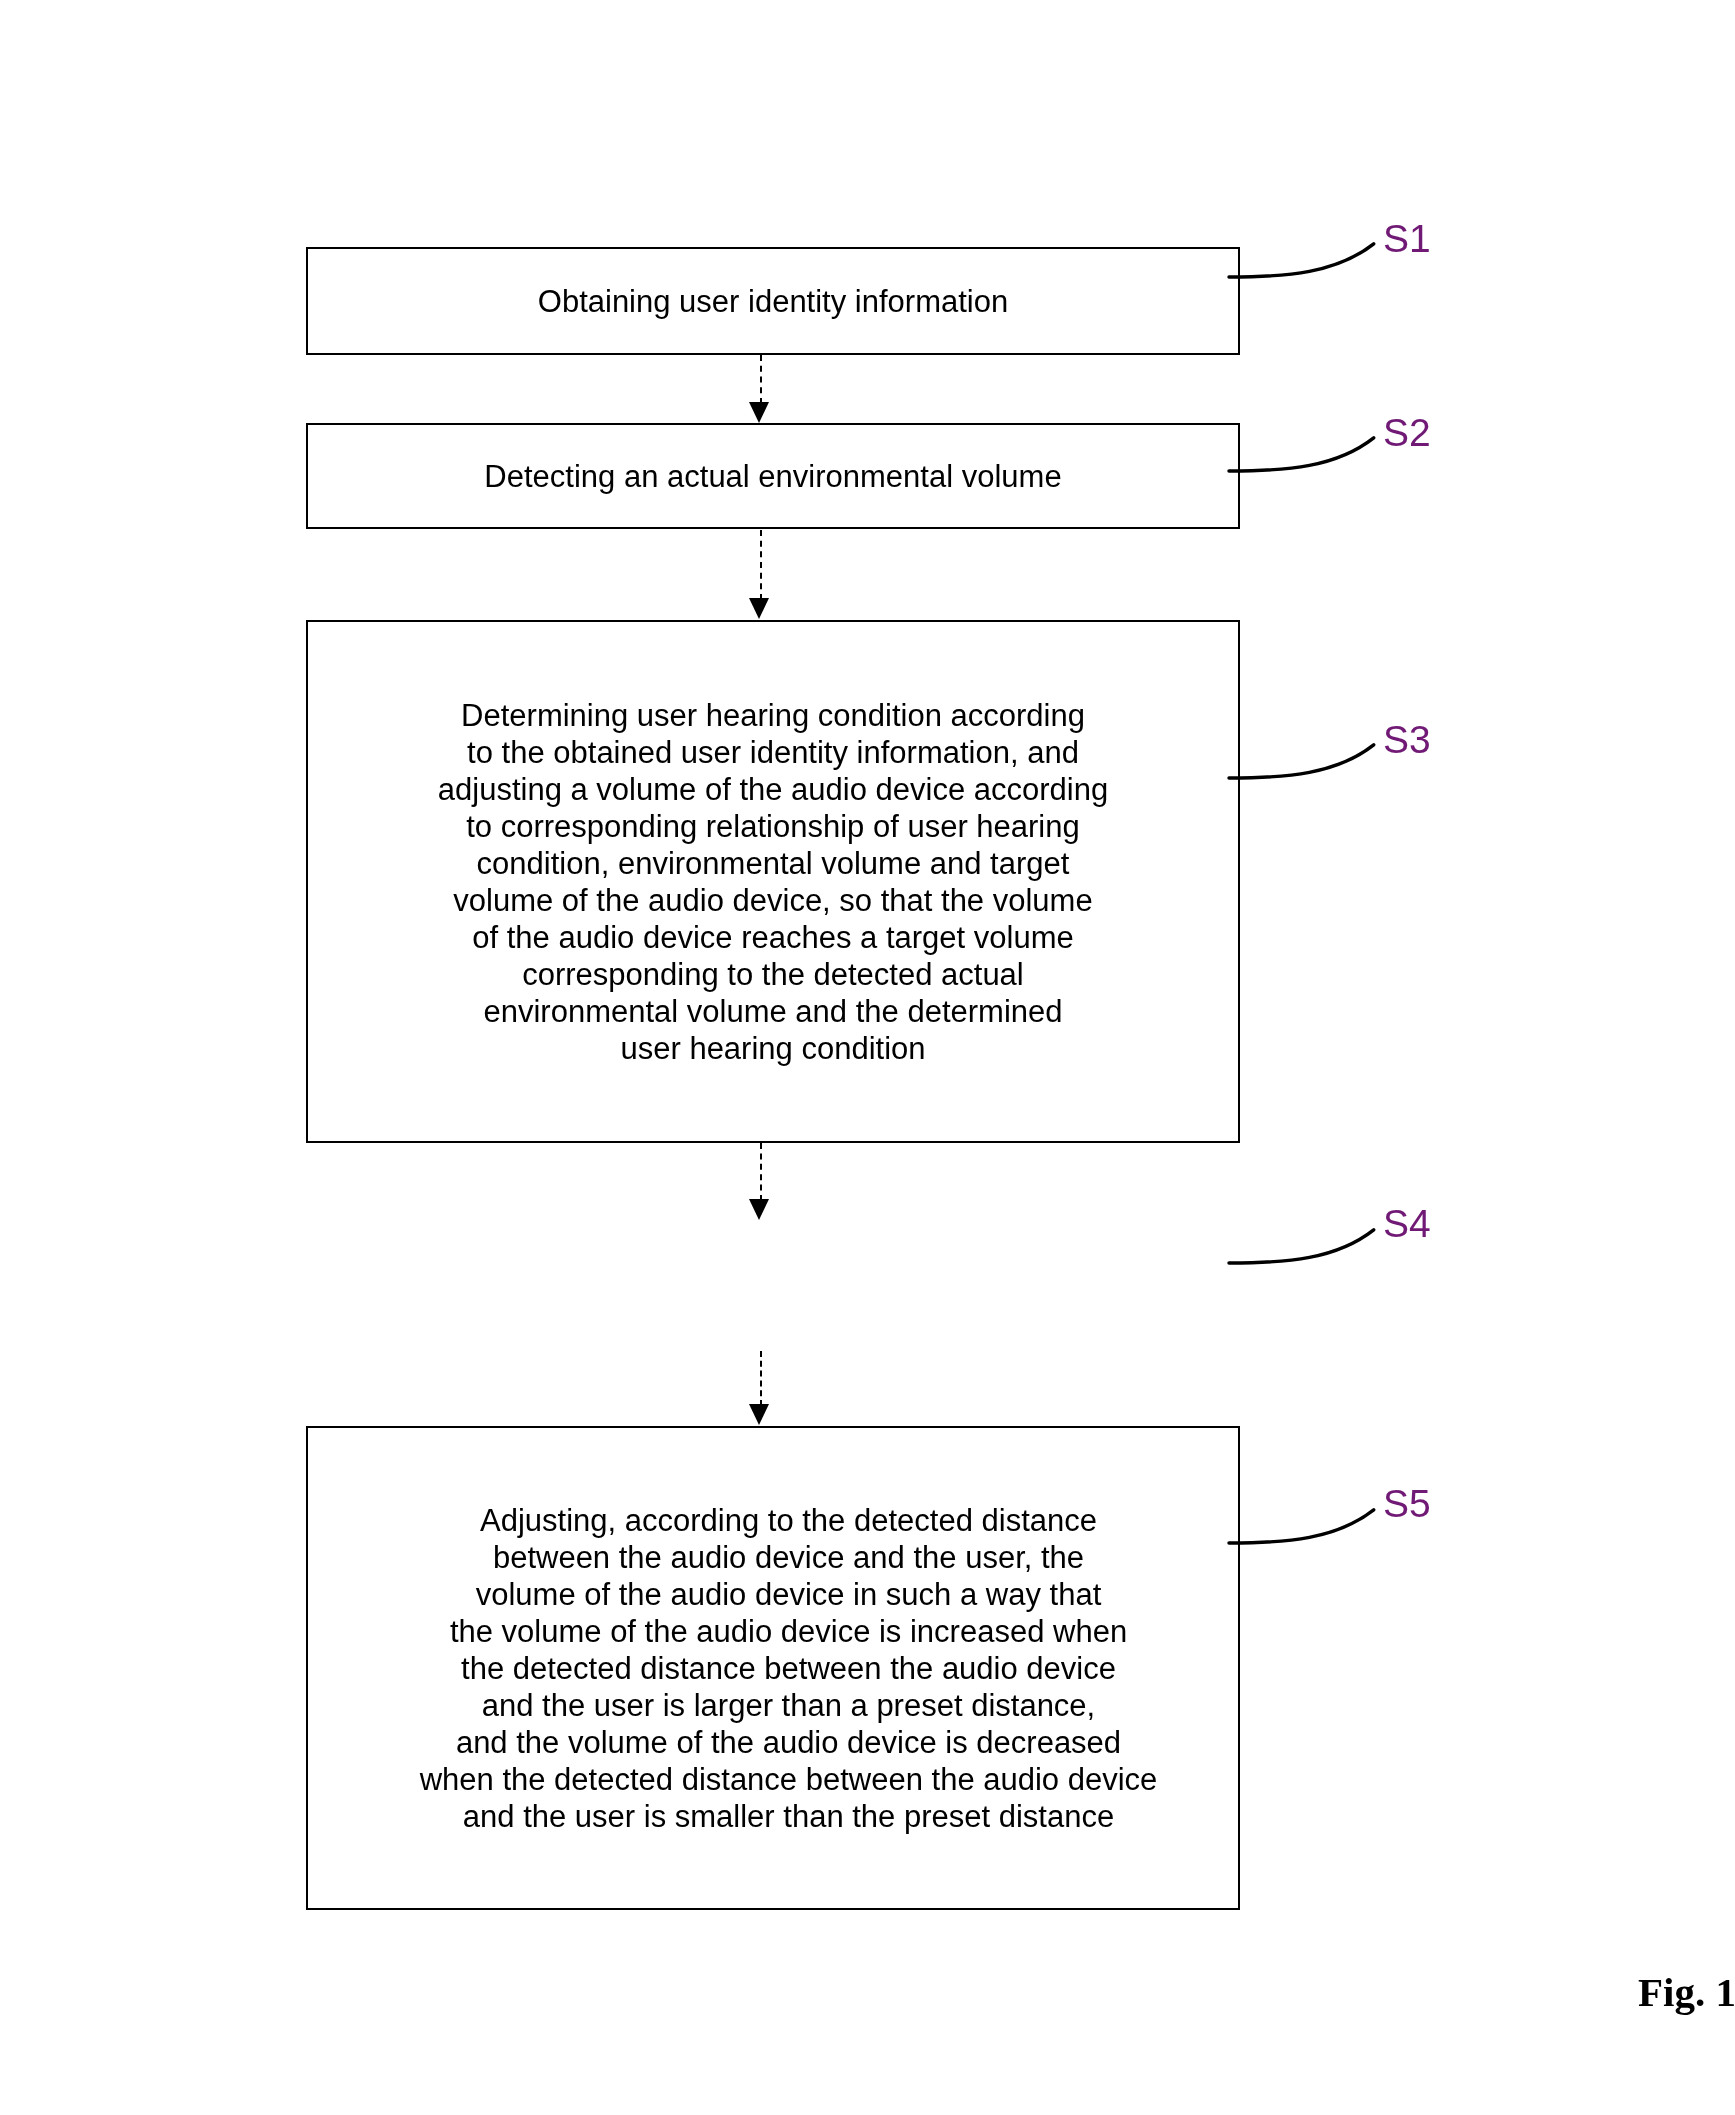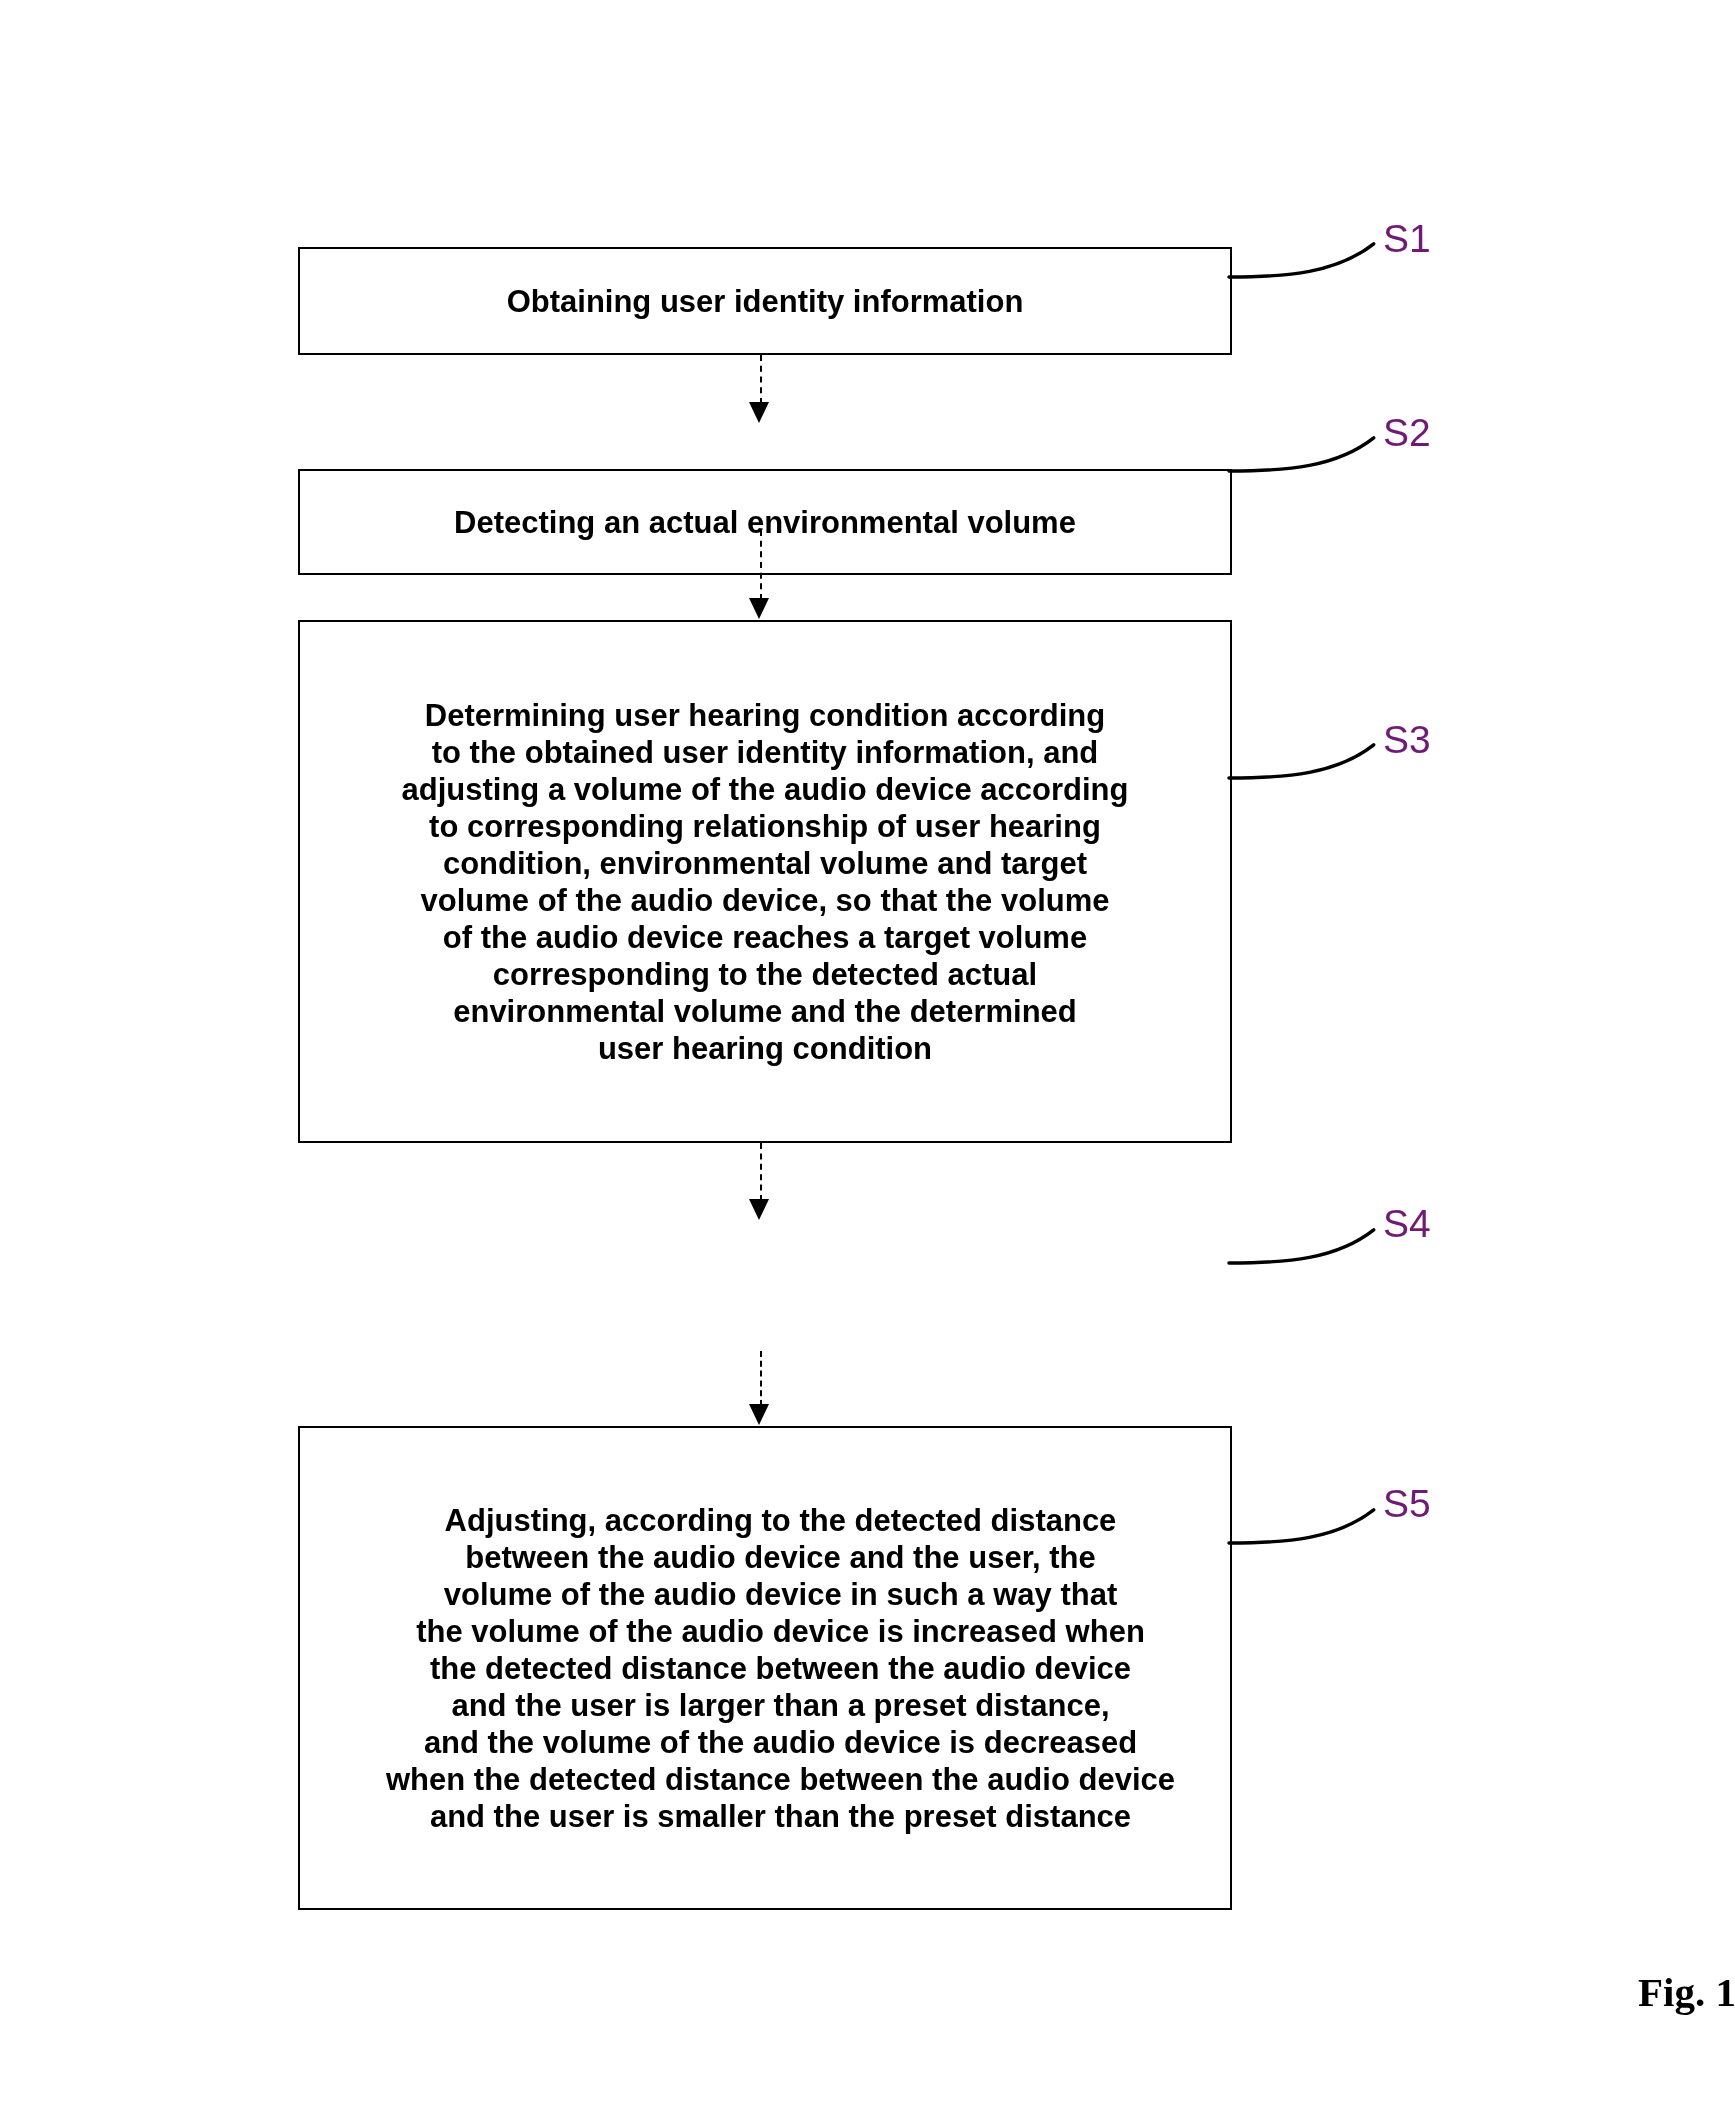--- a/index.html
+++ b/index.html
@@ -20,43 +20,42 @@
     position: absolute;
     left: 0;
     top: 0;
     width: 1736px;
     height: 2115px;
   }
 
   
   .flow-box {
     position: absolute;
-    left: 298px;
+    left: 306px;
     width: 934px;
     box-sizing: border-box;
     border: 2.9px solid #000000;
     background: #ffffff;
     display: flex;
     align-items: center;
     justify-content: center;
     text-align: center;
-    font-weight: bold;
   }
   .flow-box-text {
     font-family: "Liberation Sans", sans-serif;
     font-size: 31px;
     line-height: 37px;
     color: #000000;
     white-space: pre-line;
     letter-spacing: 0px;
     padding: 0 15.6px;
   }
 
   #box-s1 { top: 247px;  height: 108px; }
-  #box-s2 { top: 423px;  height: 106px; margin-top: 46px; }
+  #box-s2 { top: 423px;  height: 106px; }
   #box-s3 { top: 620px;  height: 523px; }
   #box-s4 { top: 1221px; height: 130px; }
   #box-s5 { top: 1426px; height: 484px; padding-left: 31px; }
 
   
   .connector {
     position: absolute;
     left: 760px;
   }
   .connector .stem {

